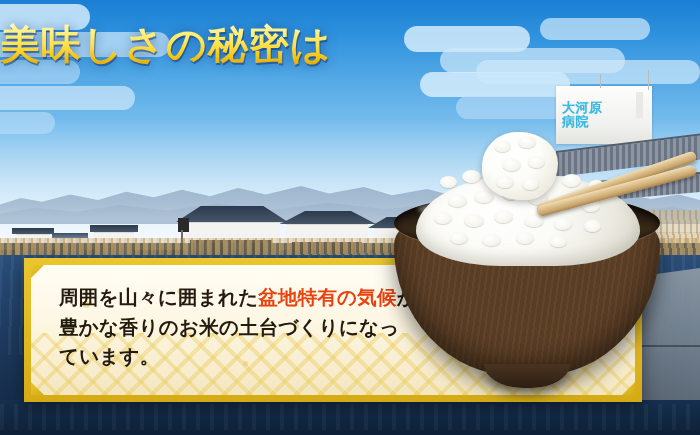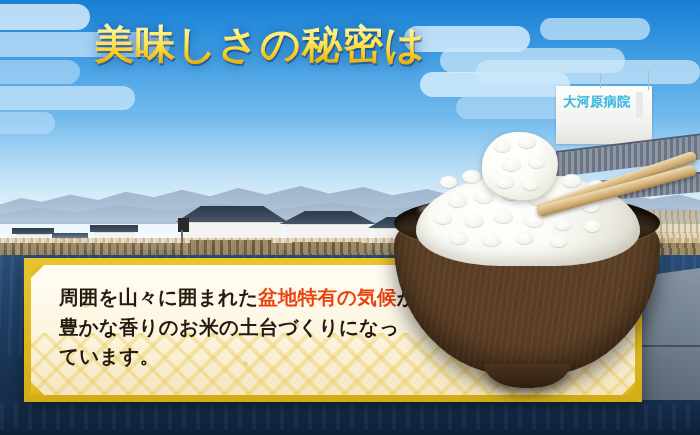--- a/index.html
+++ b/index.html
@@ -135,21 +135,21 @@
 
   
   .hosp{
     position:absolute; left:556px; top:86px; width:96px; height:58px;
     background:linear-gradient(180deg,#fdfdfb 0%,#f0f1ee 70%,#e2e4df 100%);
     box-shadow:0 1px 3px rgba(0,0,0,.18);
   }
   .hosp-sign{
     position:absolute; left:562px; top:95px;
     width:70px; height:40px;
-    display:flex; flex-direction:row; justify-content:center;
+    display:flex; flex-direction:column; justify-content:center;
     color:#39b7e0;
     font-size:13px; font-weight:bold; line-height:1.05;
     letter-spacing:.5px;
     text-shadow:0 0 1px rgba(57,183,224,.5);
   }
   .hosp-stack{
     position:absolute; left:636px; top:92px; width:7px; height:26px;
     background:#e9eae6;
   }
   .hosp-ant{
@@ -165,21 +165,21 @@
   .tiles{
     position:absolute;
     background:repeating-linear-gradient(90deg,
       #6b7483 0px, #6b7483 3px, #8d96a4 3px, #8d96a4 6px);
     border-top:2px solid #555d6b;
   }
 
   
   .headline{
     position:absolute; left:0; top:22px; width:520px;
-    text-align:center;
+    text-align:left;
     line-height:1.08;
     z-index:6;
   }
   .hl-line{
     display:block;
     font-size:40px;
     font-weight:bold;
     letter-spacing:1px;
     background:linear-gradient(180deg,
       #fff9c4 0%, #ffef7a 26%, #ffe14a 54%, #f5c517 80%, #e0ab0d 100%);

